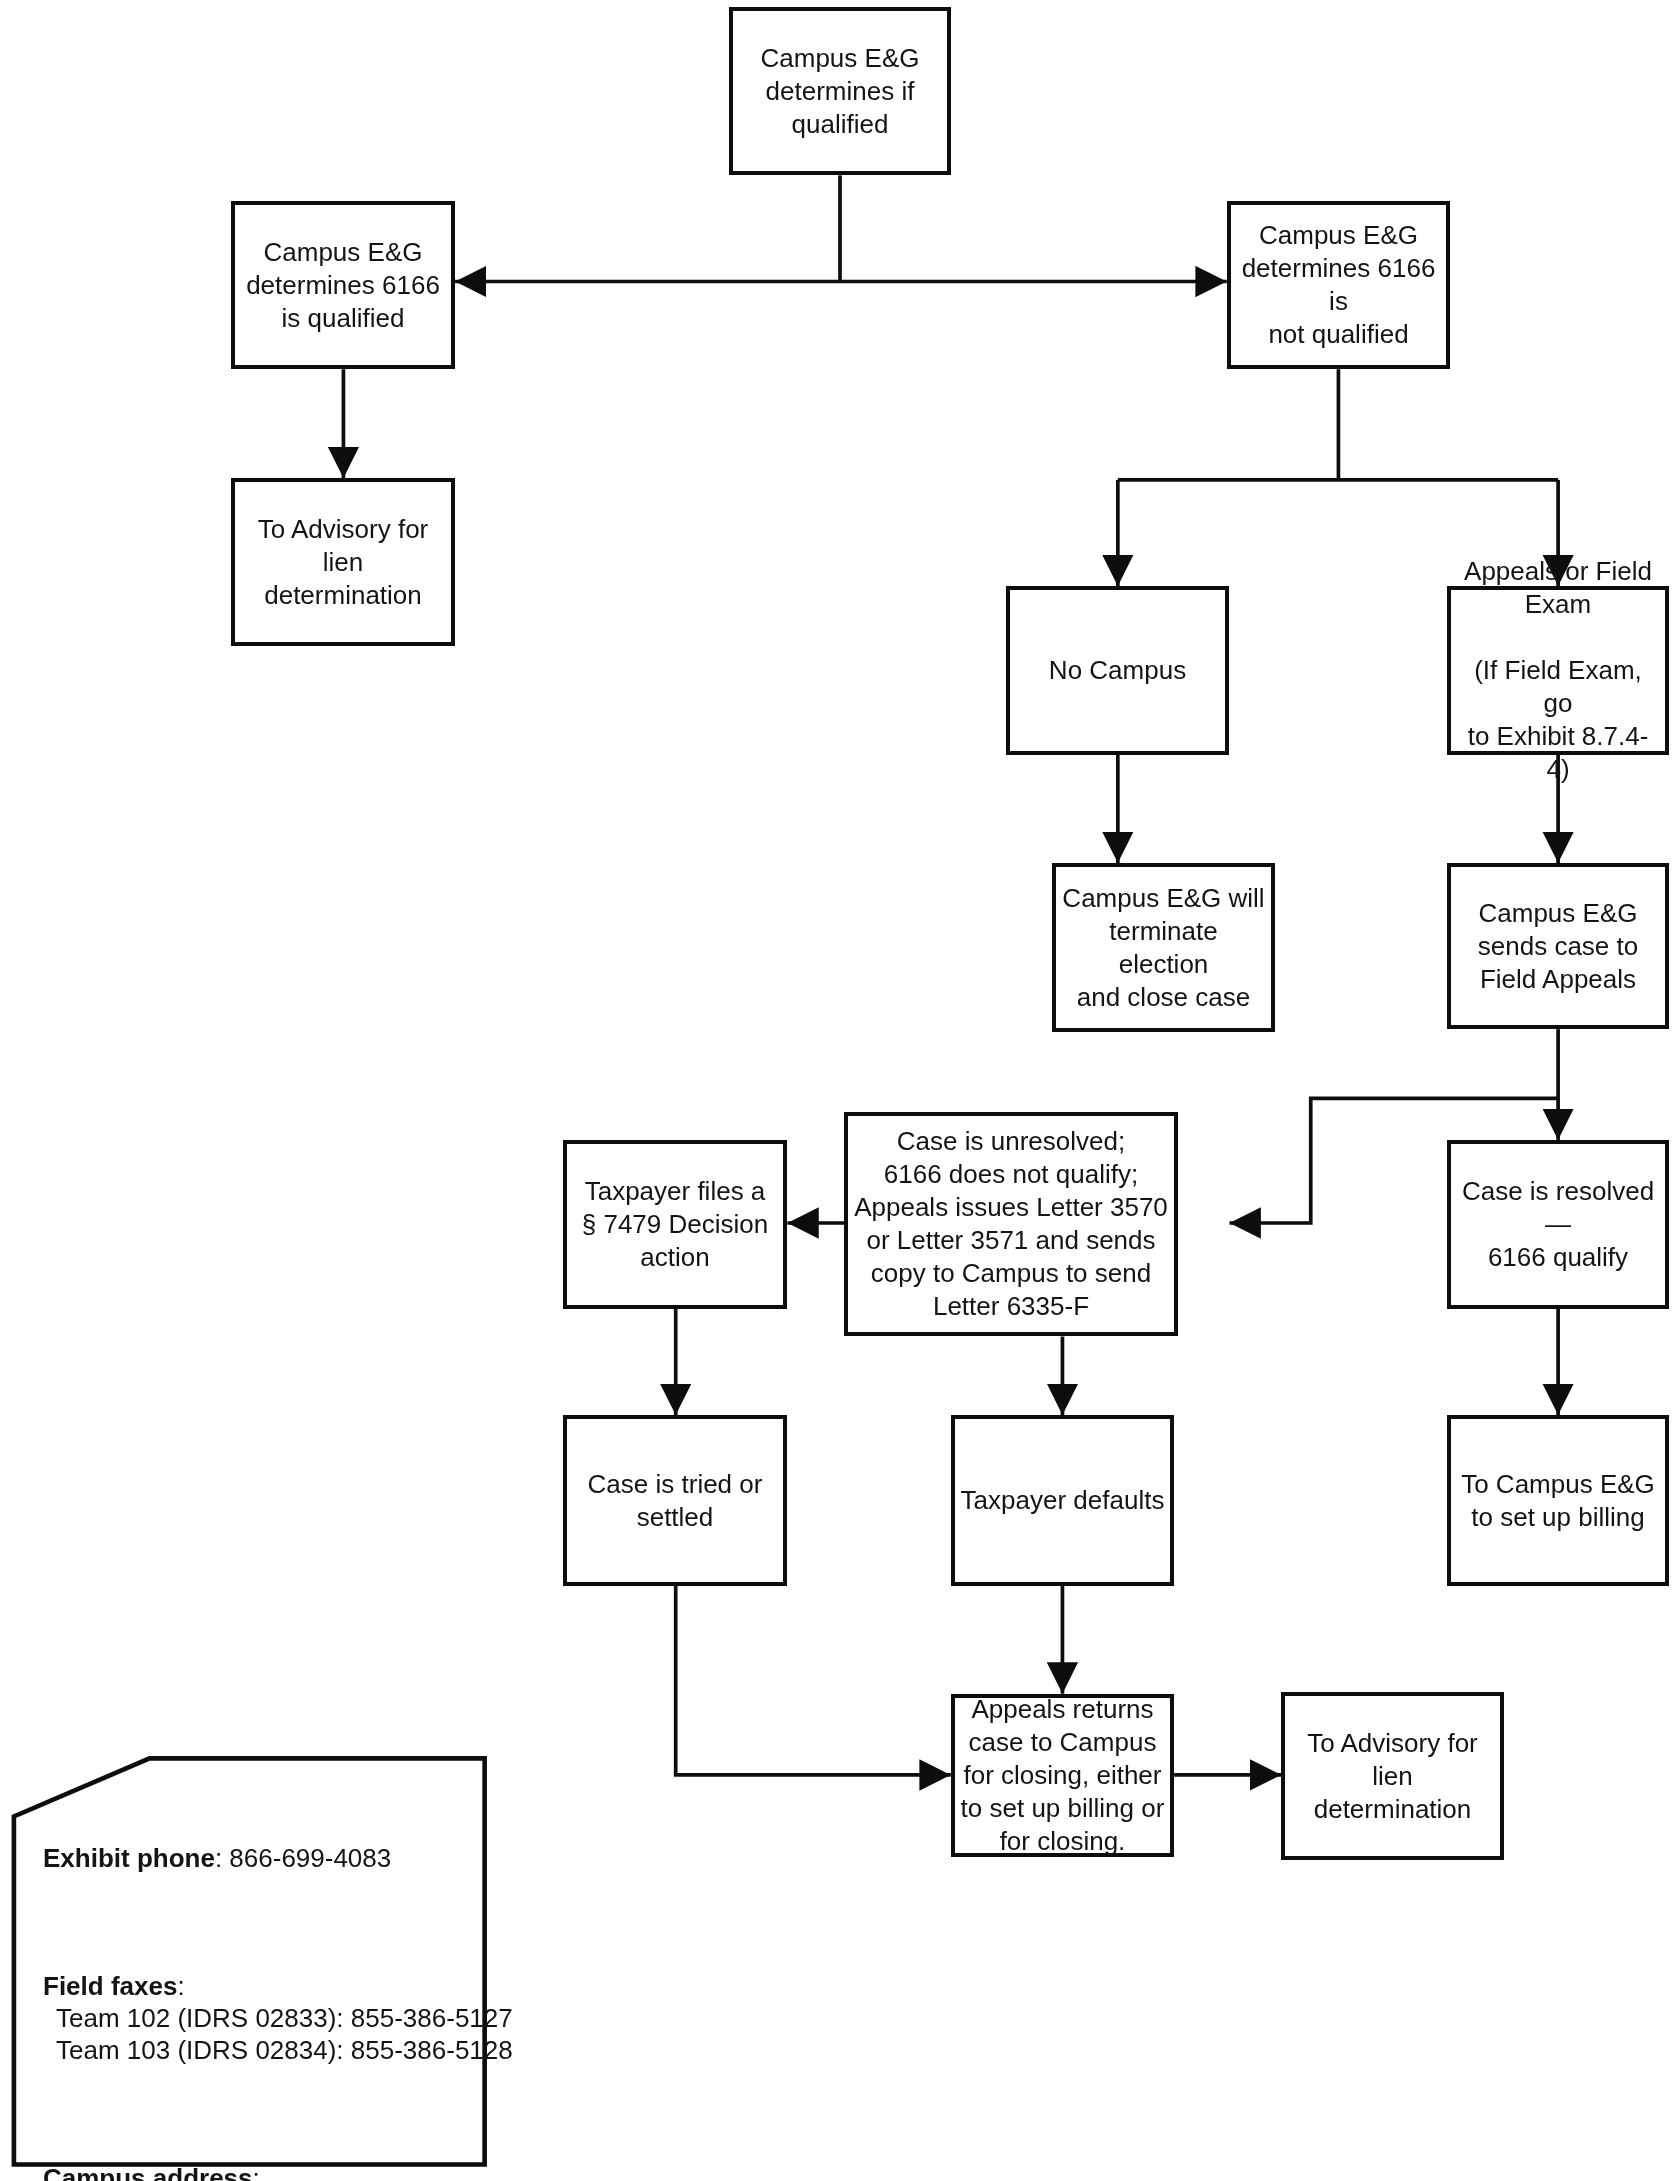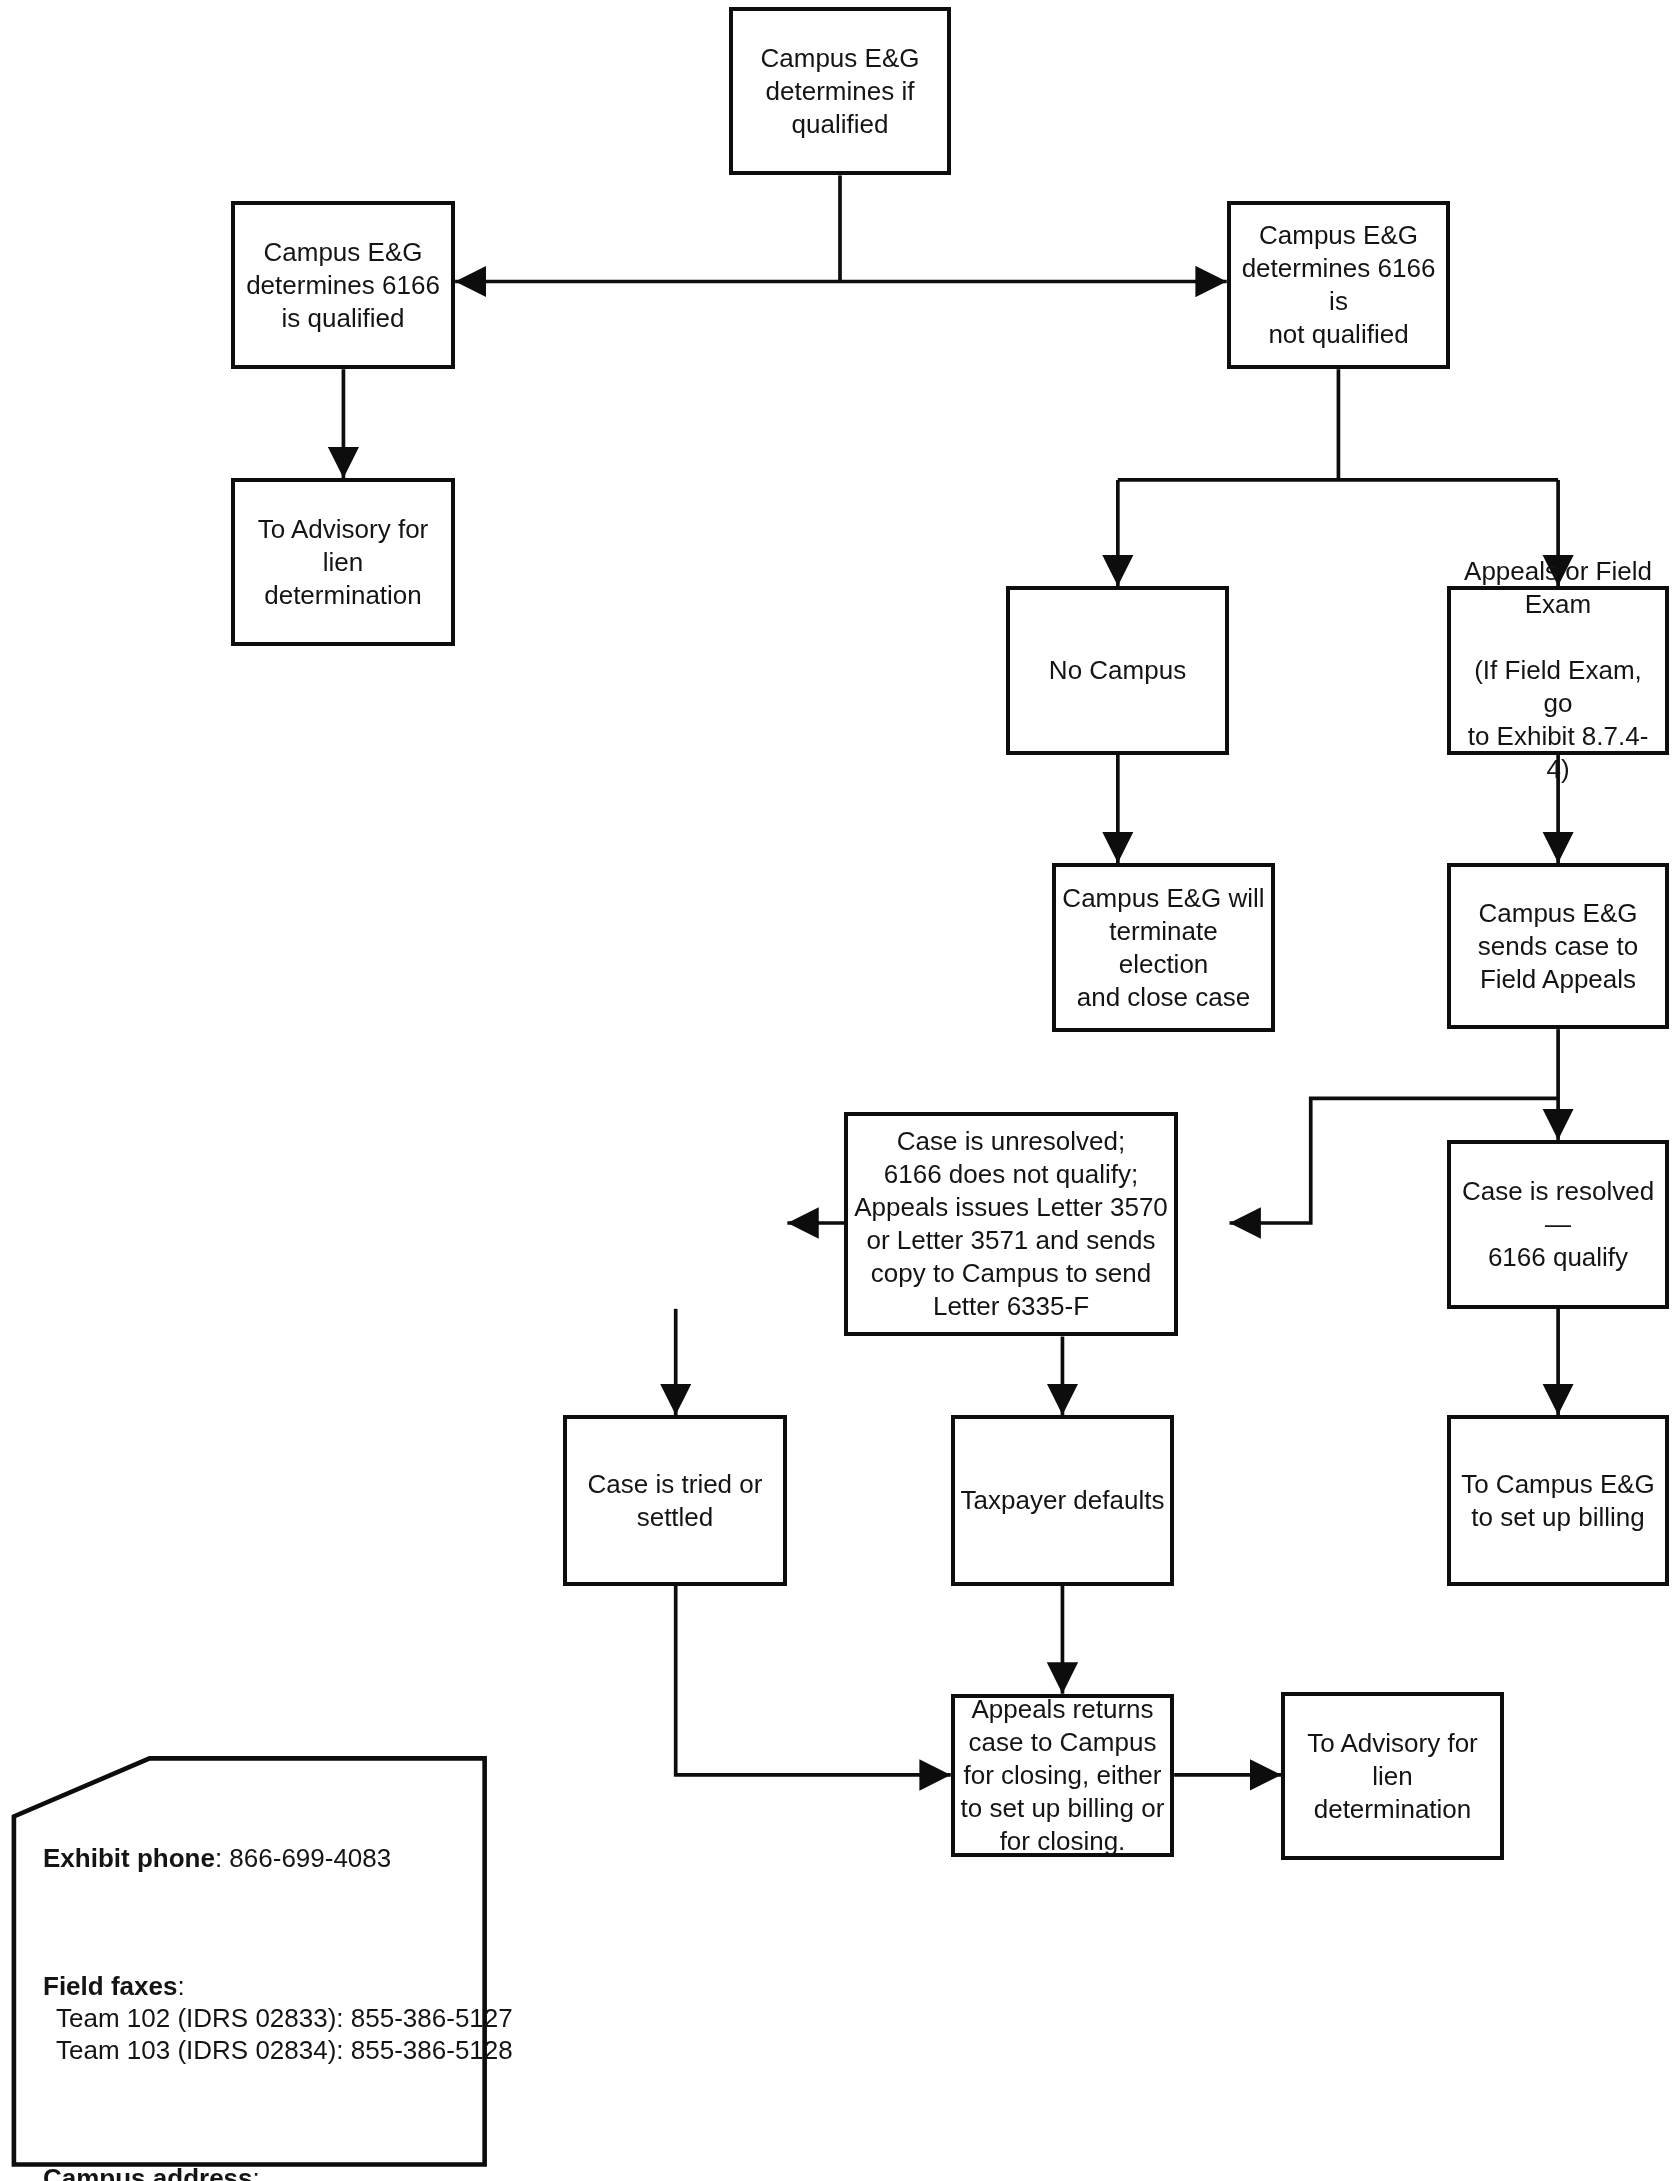--- a/index.html
+++ b/index.html
@@ -103,20 +103,23 @@
 Exam
 
 (If Field Exam, go
 to Exhibit 8.7.4-4)</div>
   <div class="node" id="n-terminate">Campus E&amp;G will
 terminate election
 and close case</div>
   <div class="node" id="n-sends-case">Campus E&amp;G
 sends case to
 Field Appeals</div>
+  <div class="node" id="n-taxpayer-files">Taxpayer files a
+§ 7479 Decision
+action</div>
   <div class="node" id="n-unresolved">Case is unresolved;
 6166 does not qualify;
 Appeals issues Letter 3570
 or Letter 3571 and sends
 copy to Campus to send
 Letter 6335-F</div>
   <div class="node" id="n-resolved">Case is resolved—
 6166 qualify</div>
   <div class="node" id="n-tried">Case is tried or
 settled</div>

